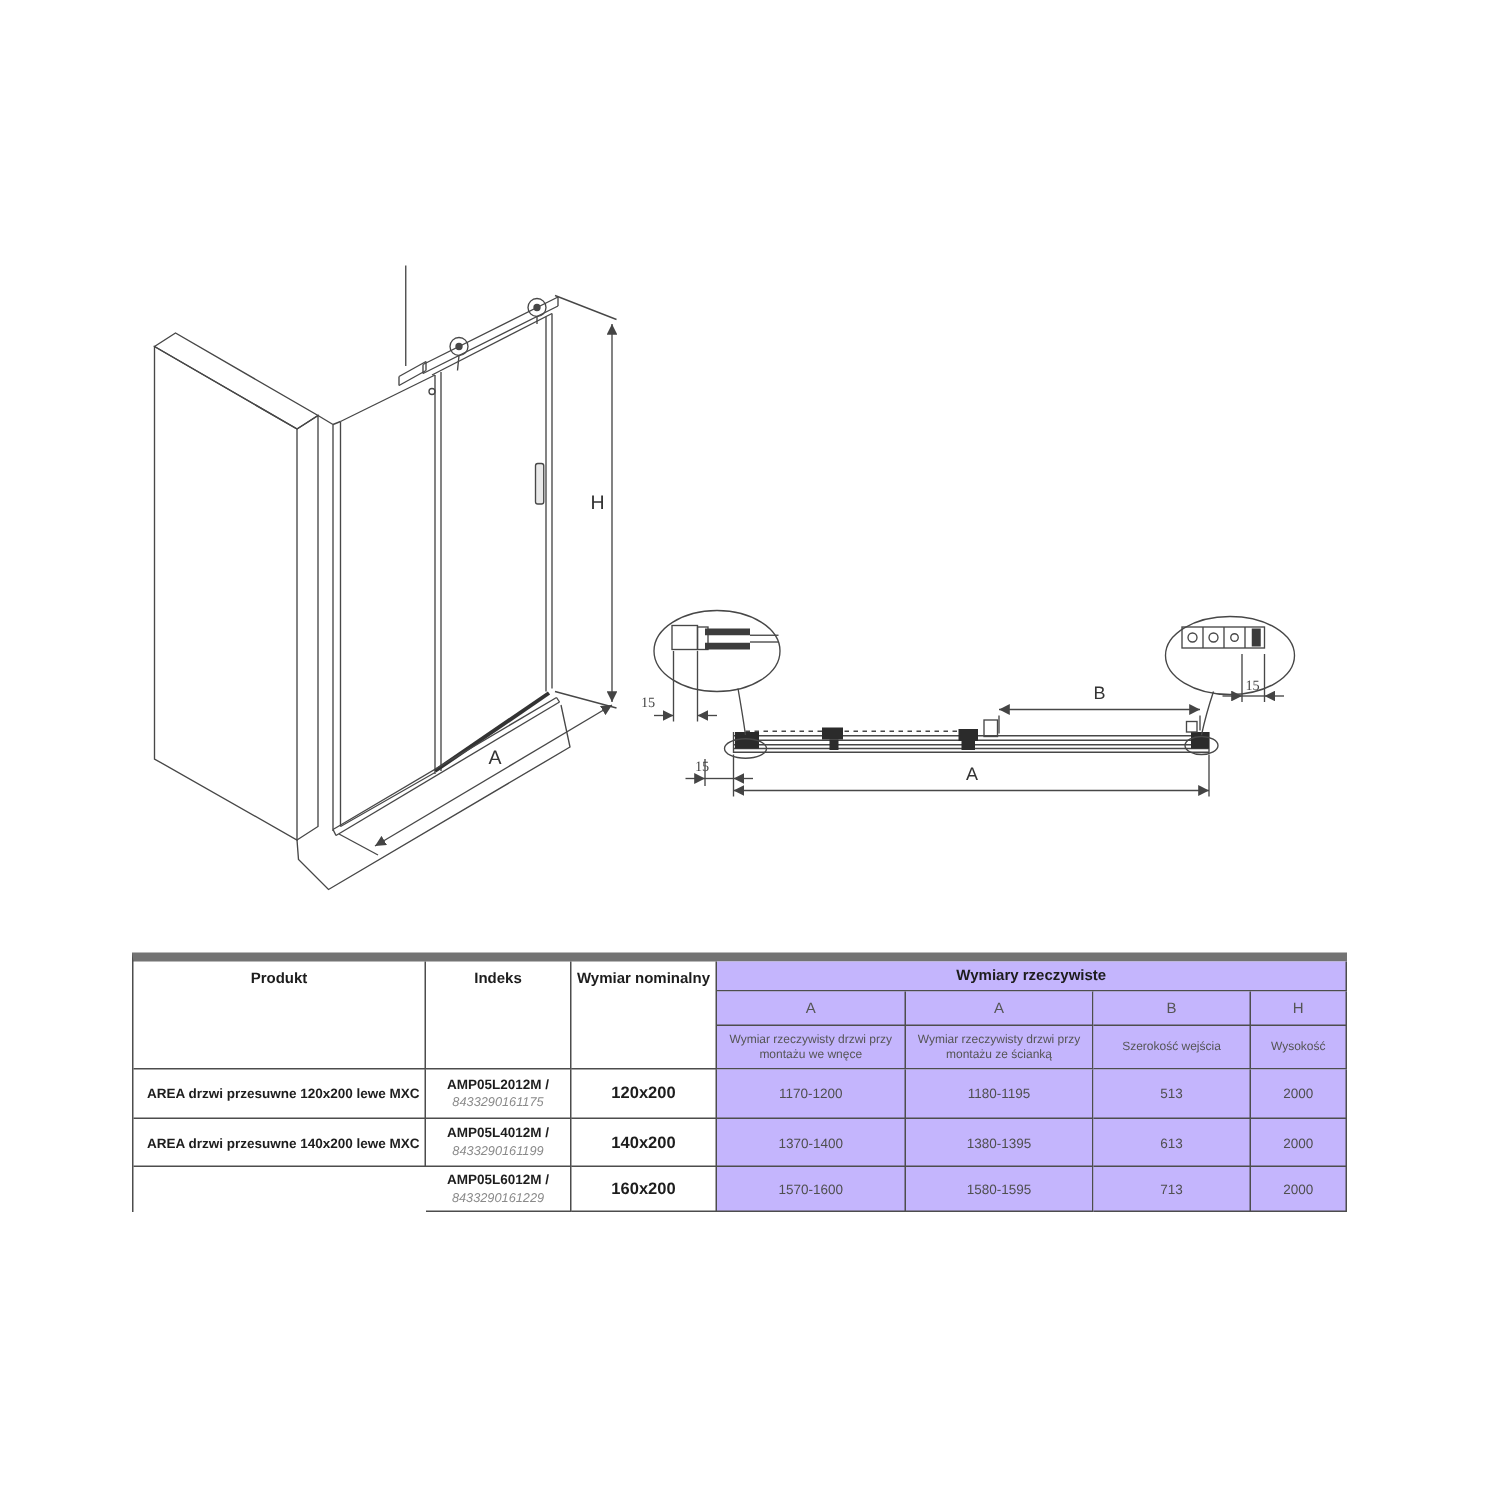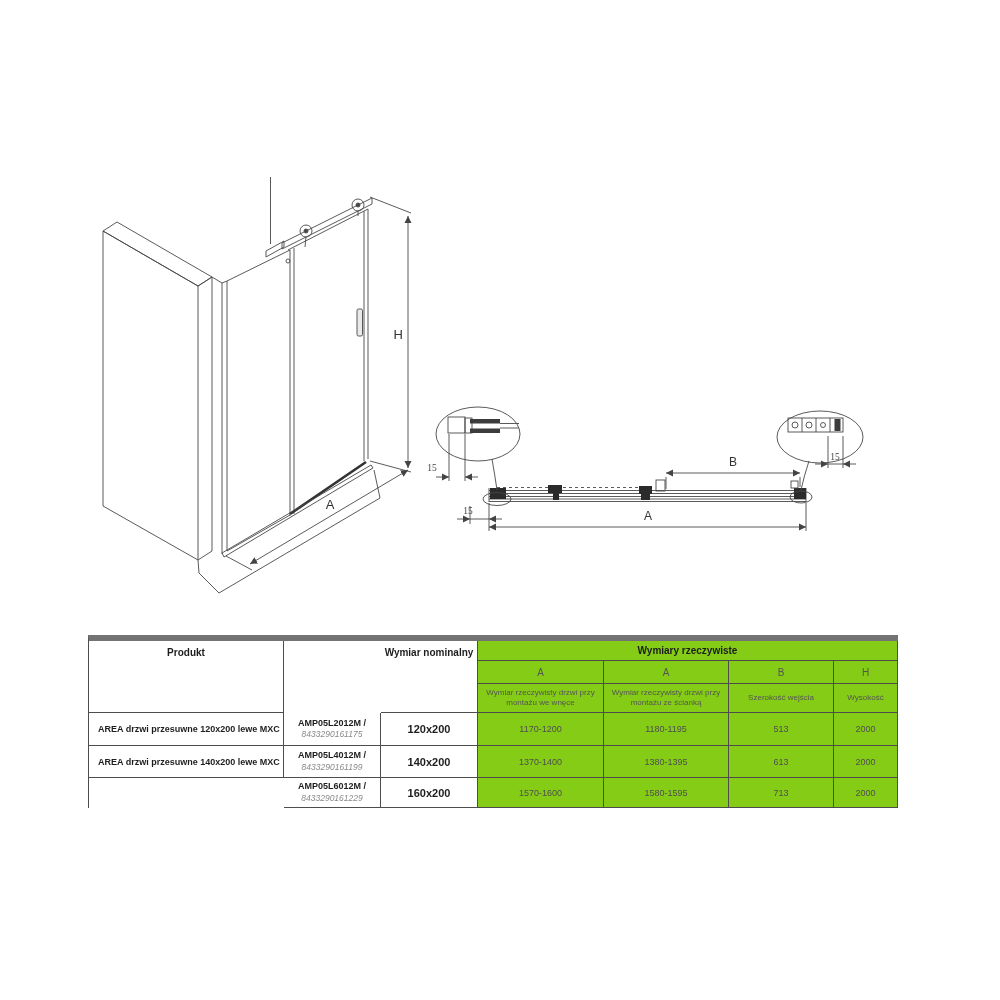--- a/index.html
+++ b/index.html
@@ -12,21 +12,21 @@
     position:absolute;left:88px;top:635px;
     display:grid;
     grid-template-columns:195px 97px 97px 126px 125px 105px 64px;
     grid-template-rows:20px 23px 29px 33px 32px 30px;
     border-top:6px solid #737373;border-left:1px solid #4d4d4d;
     background:#ffffff;color:#222;
   }
   .cell{border-right:1px solid #4d4d4d;border-bottom:1px solid #4d4d4d;
         display:flex;align-items:center;justify-content:center;text-align:center;
         overflow:hidden;}
-  .cell.gray{background:#84cc16;}
+  .cell.gray{background:#c4b5fd;}
   .cell.head{font-weight:bold;font-size:10px;color:#1d1d1d;}
   .cell.head.merged{align-items:flex-start;padding-top:6px;}
   .cell.subhead{font-size:10px;color:#555;}
   .cell.desc{font-size:8px;color:#555;line-height:1.25;padding:2px 6px;}
   .cell.prod{justify-content:flex-start;text-align:right;padding-left:9px;
              font-weight:bold;font-size:9px;color:#1d1d1d;}
   .cell.idx{flex-direction:column;font-size:9px;line-height:1.3;}
   .idx-code{font-weight:bold;color:#1d1d1d;}
   .idx-ean{font-size:8.5px;color:#8a8a8a;font-style:italic;}
   .cell.nom{font-weight:bold;font-size:11px;color:#1d1d1d;}
@@ -207,20 +207,21 @@
     <text x="733" y="466" font-size="12" fill="#333" text-anchor="middle" font-family="Liberation Sans, sans-serif">B</text>
     <text x="648" y="520" font-size="12" fill="#333" text-anchor="middle" font-family="Liberation Sans, sans-serif">A</text>
     <text x="432" y="471" font-size="9.5" fill="#444" text-anchor="middle" font-family="Liberation Serif, serif">15</text>
     <text x="468" y="514" font-size="9.5" fill="#444" text-anchor="middle" font-family="Liberation Serif, serif">15</text>
     <text x="835" y="460" font-size="9.5" fill="#444" text-anchor="middle" font-family="Liberation Serif, serif">15</text>
   </svg>
 
   <div class="spec-table">
 
     <div class="cell head merged" style="grid-column:1;grid-row:1/4;">Produkt</div>
+    <div class="cell head merged" style="grid-column:2;grid-row:1/4;">Indeks</div>
     <div class="cell head merged" style="grid-column:3;grid-row:1/4;">Wymiar nominalny</div>
 
     <div class="cell head gray" style="grid-column:4/8;grid-row:1;">Wymiary rzeczywiste</div>
 
     <div class="cell subhead gray" style="grid-column:4;grid-row:2;">A</div>
     <div class="cell subhead gray" style="grid-column:5;grid-row:2;">A</div>
     <div class="cell subhead gray" style="grid-column:6;grid-row:2;">B</div>
     <div class="cell subhead gray" style="grid-column:7;grid-row:2;">H</div>
 
     <div class="cell desc gray" style="grid-column:4;grid-row:3;">Wymiar rzeczywisty drzwi przy montażu we wnęce</div>

